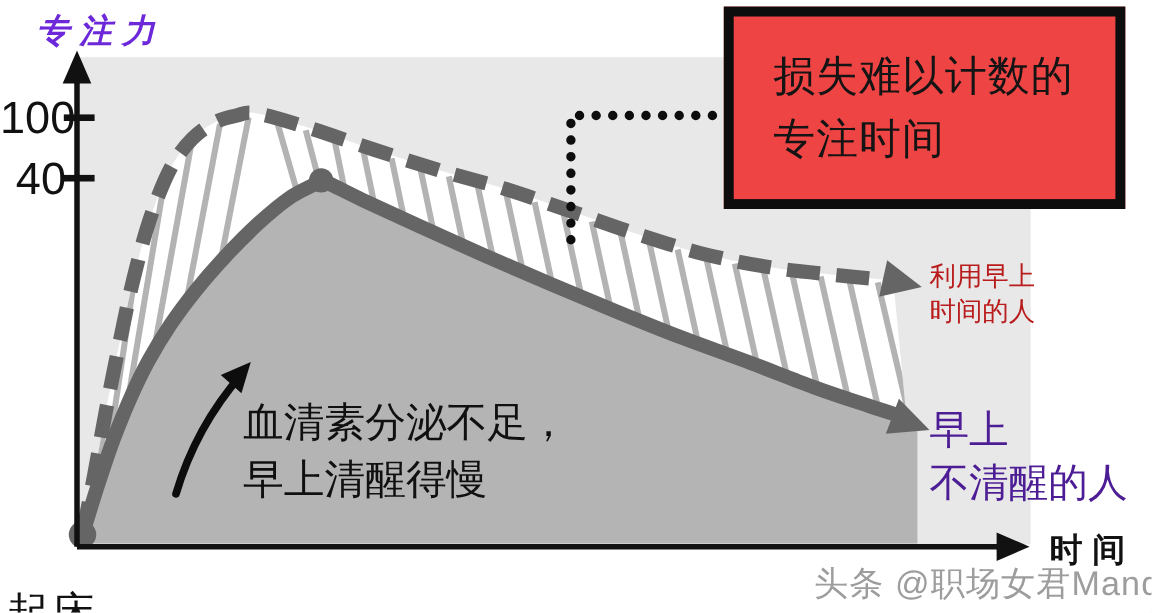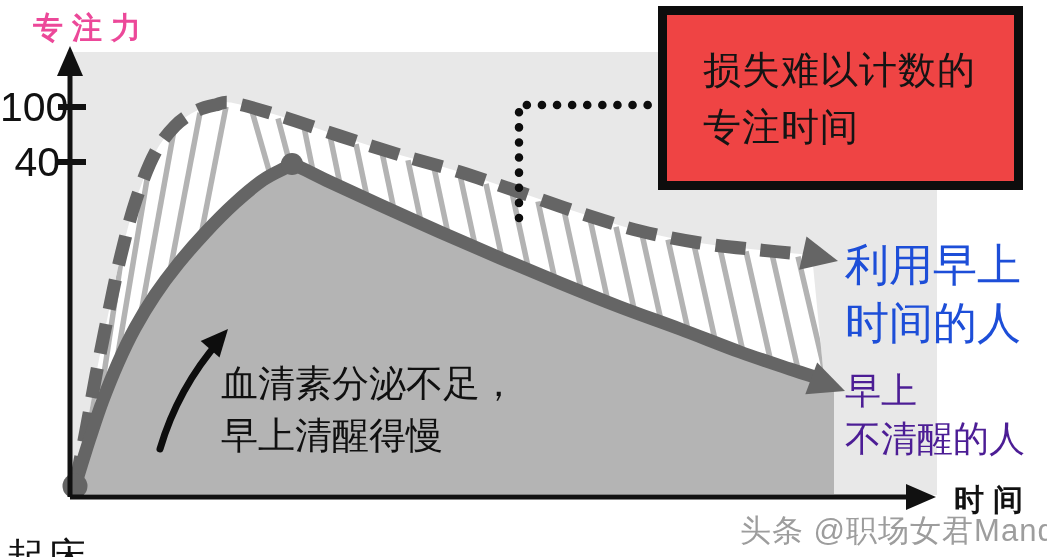--- a/index.html
+++ b/index.html
@@ -1,30 +1,30 @@
 <!DOCTYPE html>
 <html><head>
 <meta charset="utf-8">
 <style>
   html,body{margin:0;padding:0;background:#fff;}
   #stage{position:relative;width:1047px;height:557px;background:#ffffff;overflow:hidden;
          font-family:"Liberation Sans","DejaVu Sans",sans-serif;}
   #chart-svg{position:absolute;left:0;top:0;}
   .txt{position:absolute;white-space:pre-line;color:#1a1a1a;}
   .serif-cjk{font-family:"DejaVu Serif","Liberation Serif",serif;}
-  #y-title{left:33px;top:8px;font-size:30px;letter-spacing:9px;font-weight:bold;color:#ec4899;}
+  #y-title{left:33px;top:8px;font-size:30px;letter-spacing:9px;font-weight:bold;color:#6d28d9;font-style:italic;}
   #tick100{left:0;top:87px;width:60px;text-align:center;font-size:41px;color:#111;line-height:1;}
   #tick80{left:0;top:142px;width:60px;text-align:right;font-size:41px;color:#111;line-height:1;}
   #origin-label{left:6px;top:530px;font-size:40px;color:#111;}
   #x-title{left:954px;top:480px;font-size:30px;letter-spacing:9px;font-weight:bold;color:#111;}
   #callout{position:absolute;left:658px;top:6px;width:365px;height:184px;box-sizing:border-box;
            border:9px solid #0d0d0d;background:#ef4444;}
   #callout-text{position:absolute;left:36px;top:27px;font-size:38px;line-height:1.5;
                 letter-spacing:1px;color:#141414;white-space:pre-line;}
-  #label-dashed{left:845px;top:236px;font-size:44px;line-height:1.32;color:#1d4ed8;text-align:center;}
+  #label-dashed{left:845px;top:236px;font-size:24px;line-height:1.32;color:#b91c1c;text-align:center;}
   #label-solid{left:845px;top:367px;font-size:36px;line-height:1.32;color:#4c1d95;}
   #annotation{left:221px;top:358px;font-size:37px;line-height:1.4;color:#101010;}
   #watermark{left:740px;top:510px;font-size:31px;letter-spacing:1px;color:#9d9d9d;
              text-shadow:1.5px 1.5px 0 #ffffff;white-space:nowrap;}
 </style>
 </head>
 <body>
 
 <div id="stage">
   <svg id="chart-svg" width="1047" height="557" viewBox="0 0 1047 557">

